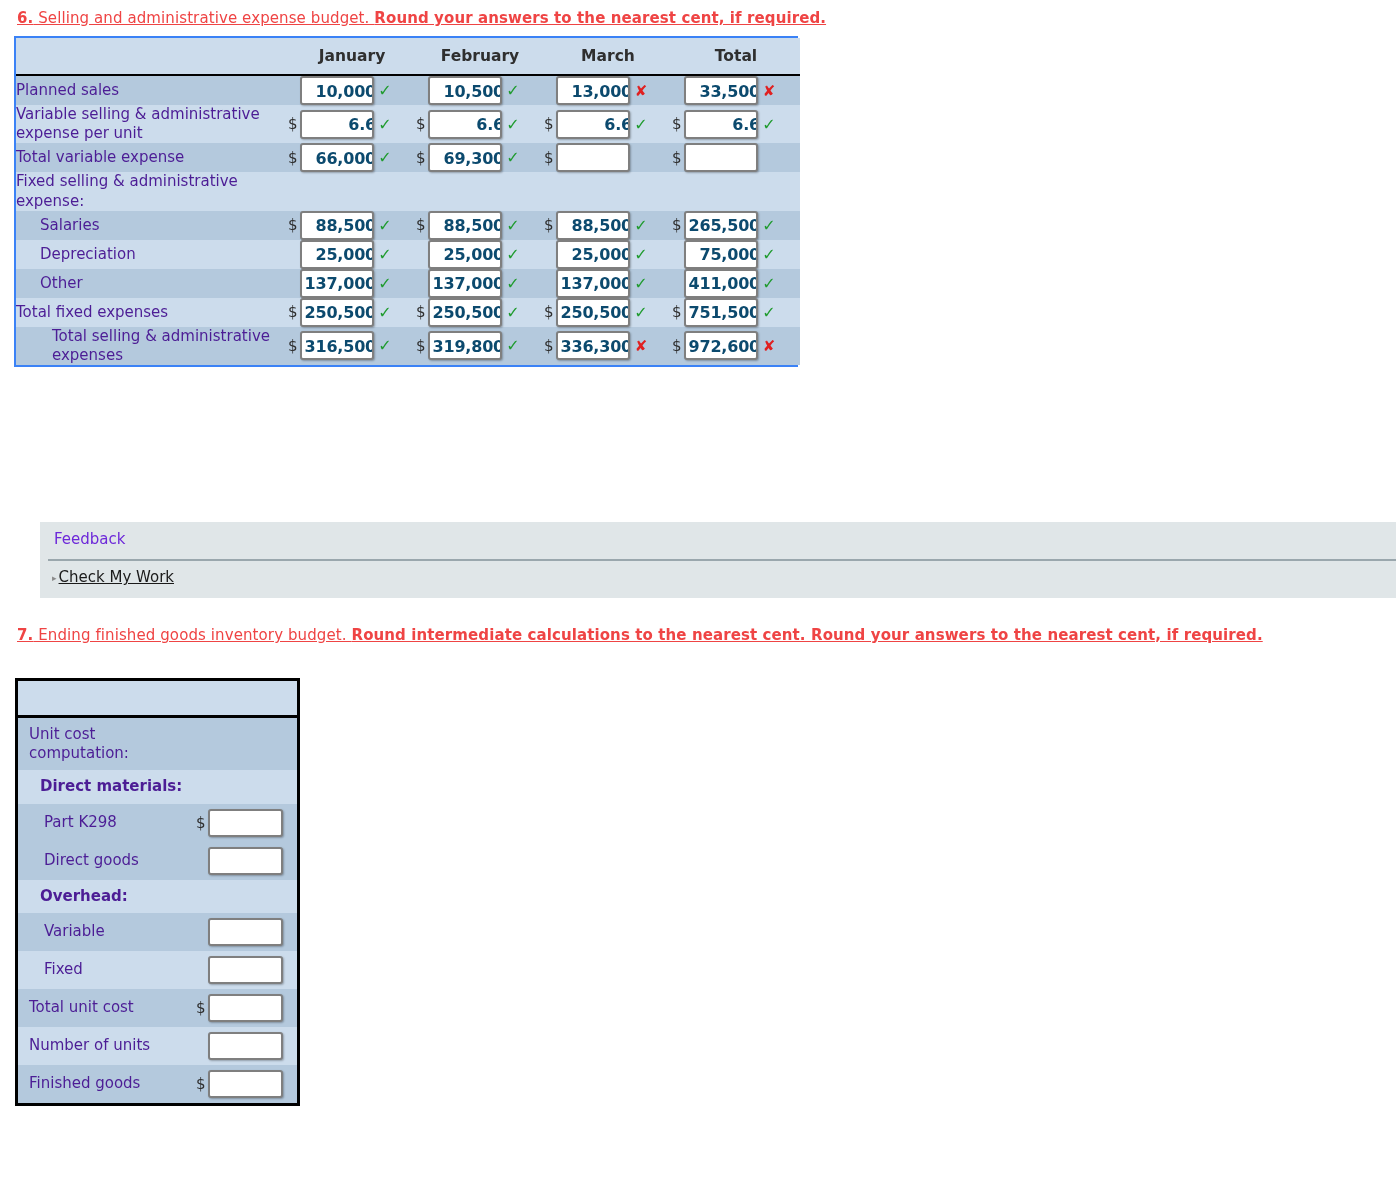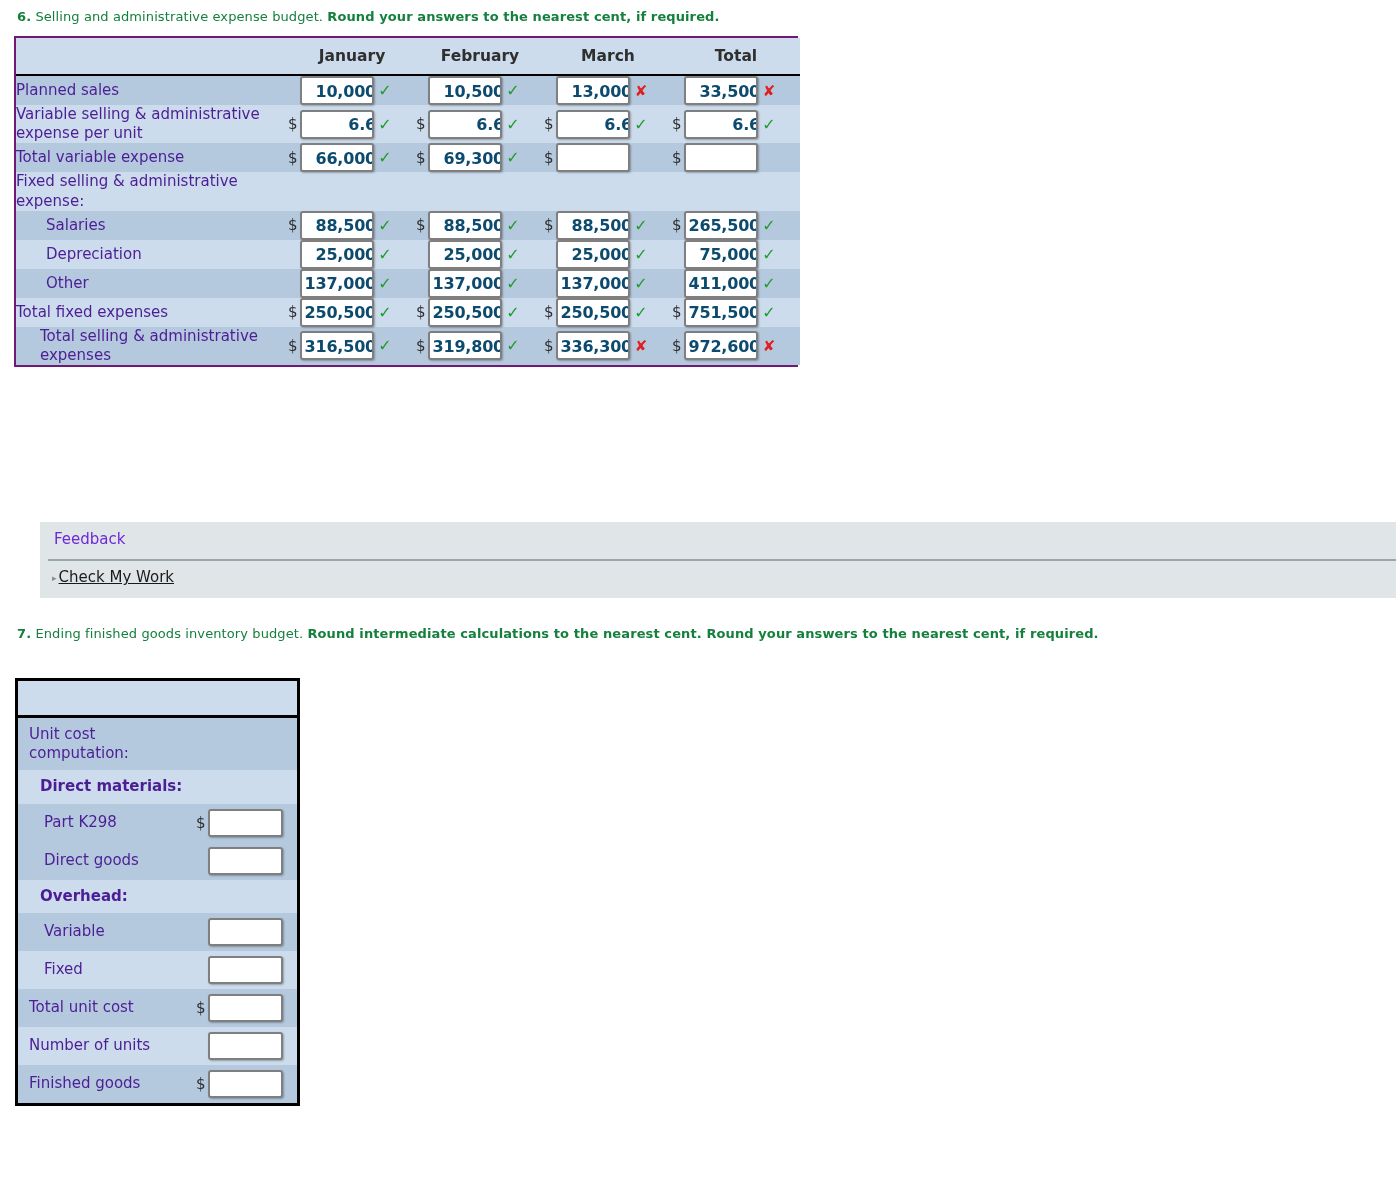--- a/index.html
+++ b/index.html
@@ -12,38 +12,39 @@
     height: 1196px;
     position: relative;
     font-family: "DejaVu Sans", "Liberation Sans", sans-serif;
     font-size: 15px;
     color: #333333;
     overflow: hidden;
   }
 
   
   .q-heading {
-    font-size: 13px;
-    color: #15803d;
+    font-size: 15px;
+    color: #ef4444;
     line-height: 1.45;
     letter-spacing: 0.1px;
+    text-decoration: underline;
   }
   .q-heading .q-num { font-weight: bold; }
   .q-heading .q-bold { font-weight: bold; }
 
   #q6-heading { position: absolute; left: 17px; top: 8px; width: 1360px; }
   #q7-heading { position: absolute; left: 17px; top: 625px; width: 1368px; }
 
   
   .budget-table-wrap {
     position: absolute;
     left: 14px;
     top: 36px;
     width: 784px;
-    border: 2px solid #701a75;
+    border: 2px solid #3b82f6;
     background: #c0d2e4;
     box-sizing: border-box;
   }
   table.grid {
     border-collapse: collapse;
     width: 100%;
     table-layout: fixed;
   }
   table.grid td, table.grid th {
     padding: 0;
@@ -67,22 +68,22 @@
 
   .row-dark  td { background: #b4c9dd; }
   .row-light td { background: #ccdcec; }
 
   td.label-cell {
     font-size: 15px;
     color: #4c1d95;
     padding: 6px 8px 6px 12px;
     line-height: 1.28;
   }
-  td.label-cell.indent1 { padding-left: 30px; }
-  td.label-cell.indent-sub { padding-left: 24px; }
+  td.label-cell.indent1 { padding-left: 24px; }
+  td.label-cell.indent-sub { padding-left: 36px; }
 
   td.val-cell {
     padding: 5px 2px 5px 4px;
     white-space: nowrap;
     text-align: left;
   }
 
   .money-sign {
     display: inline-block;
     width: 12px;

